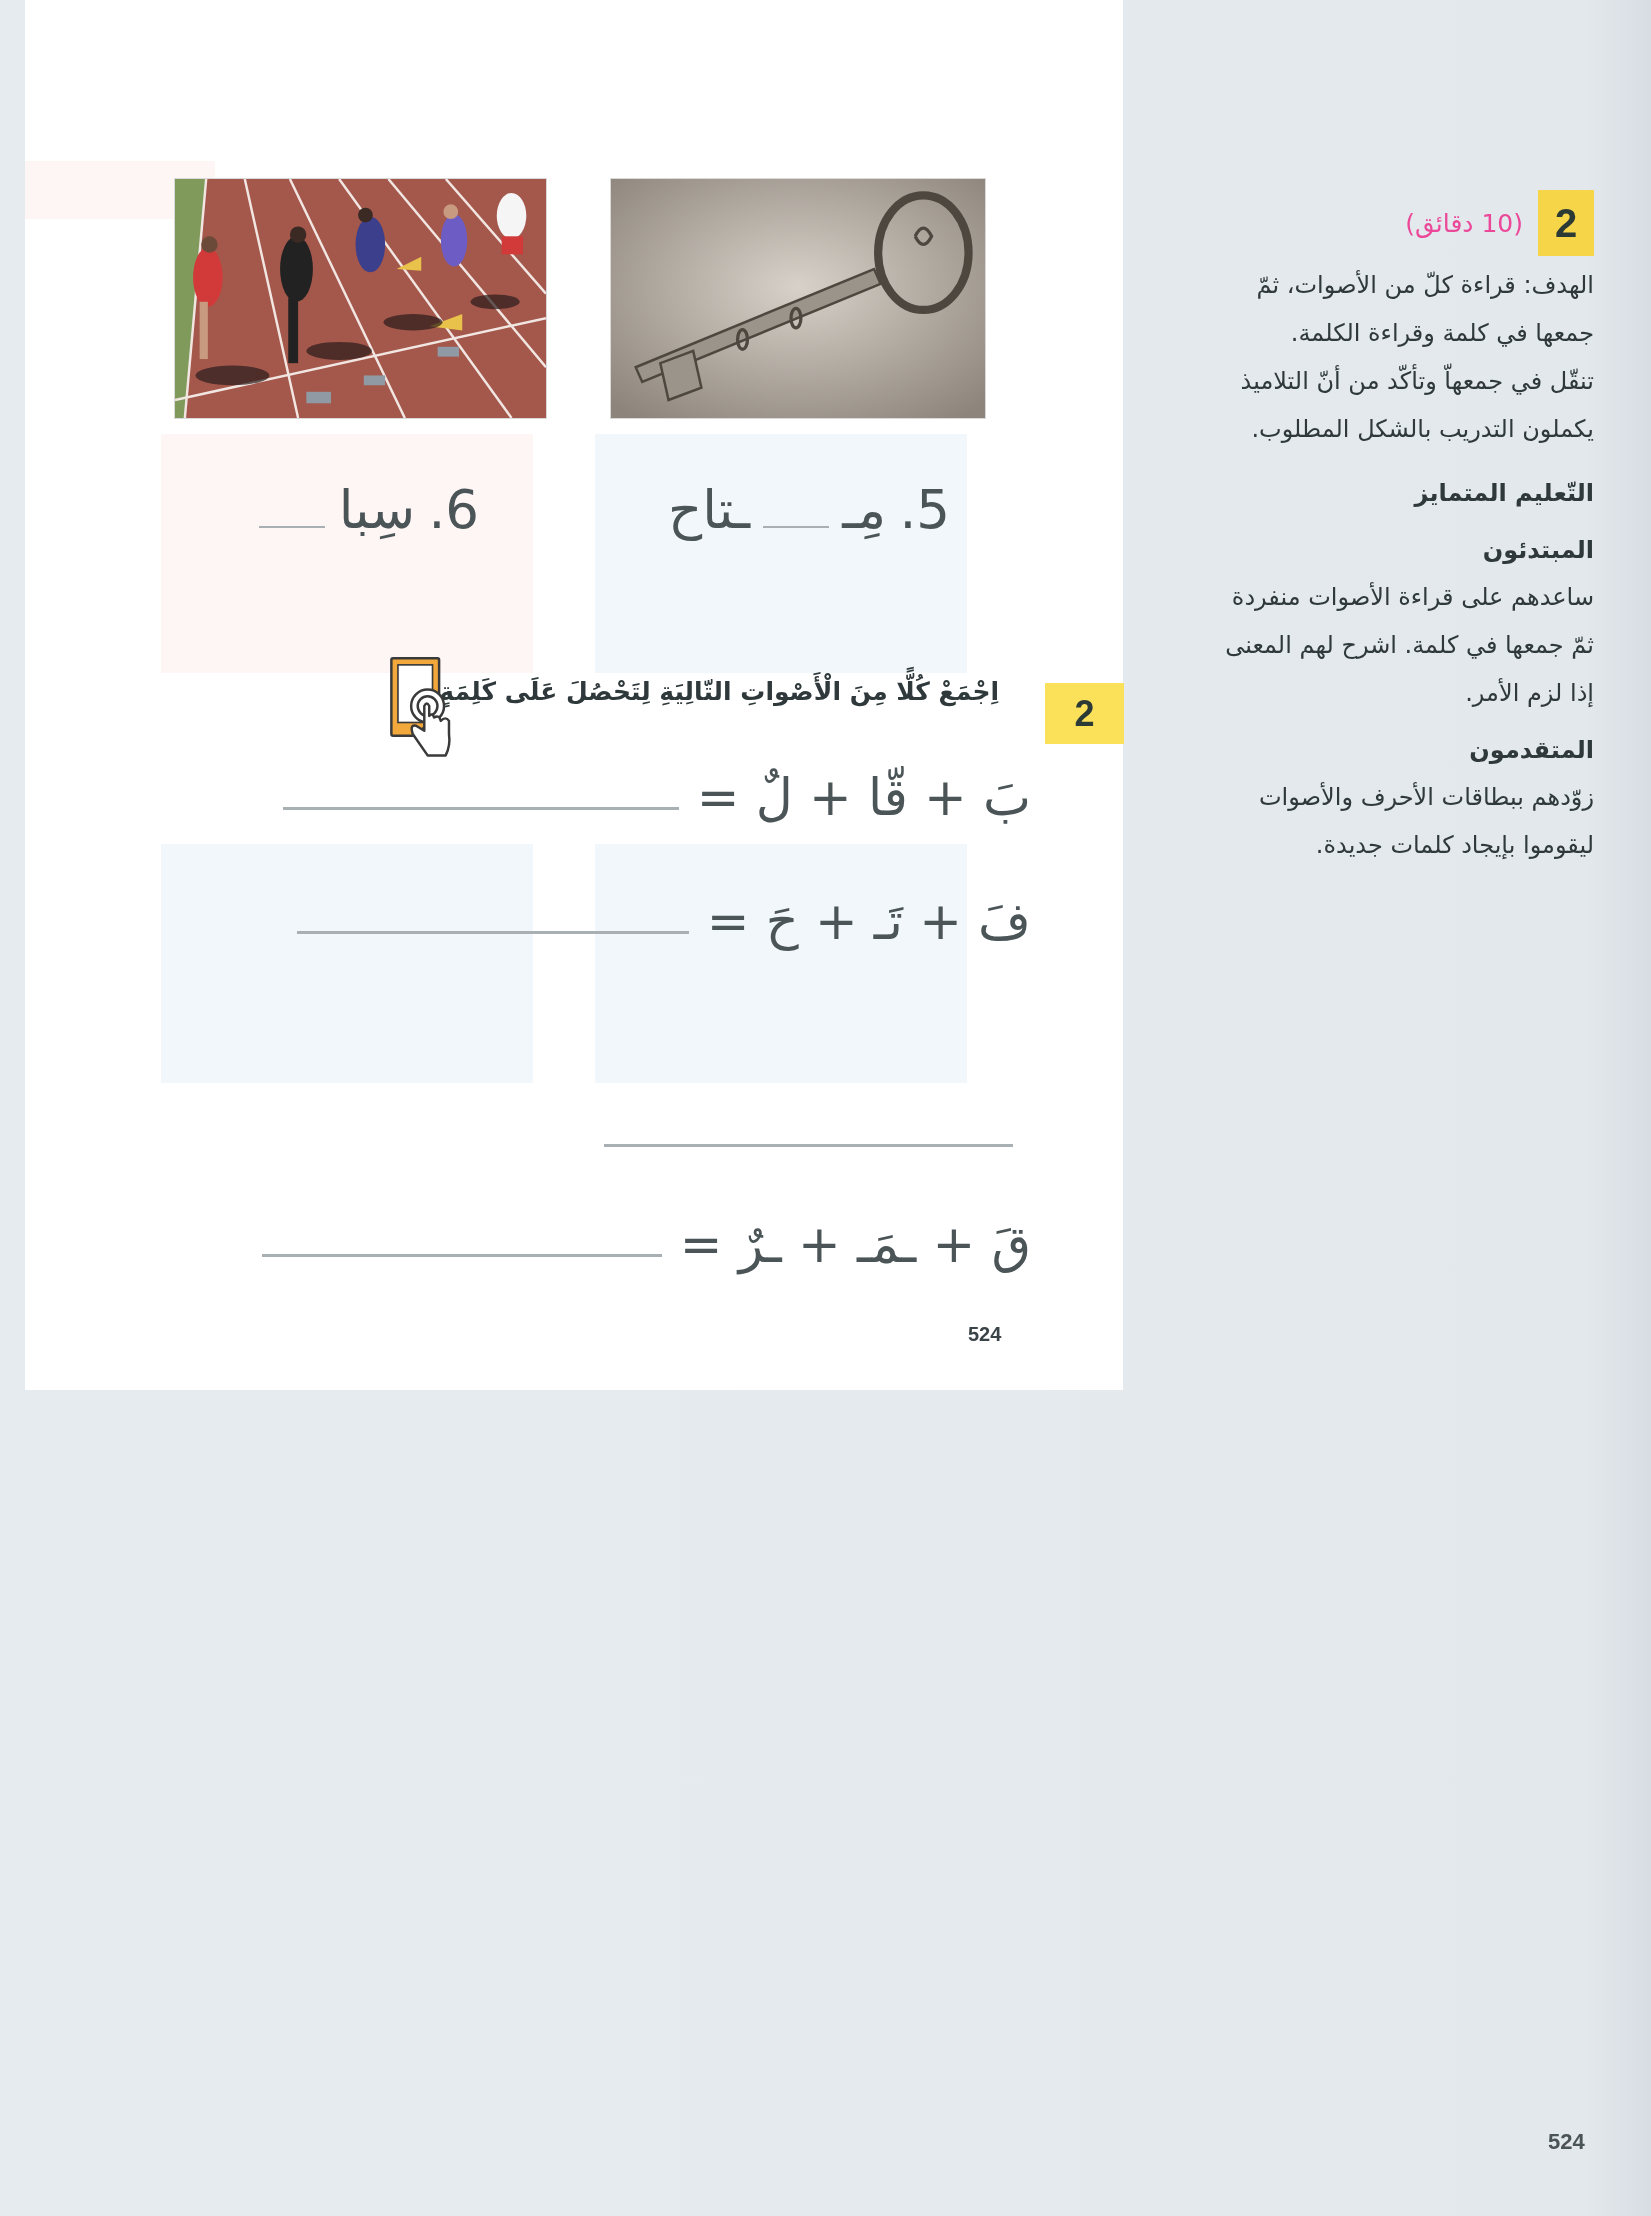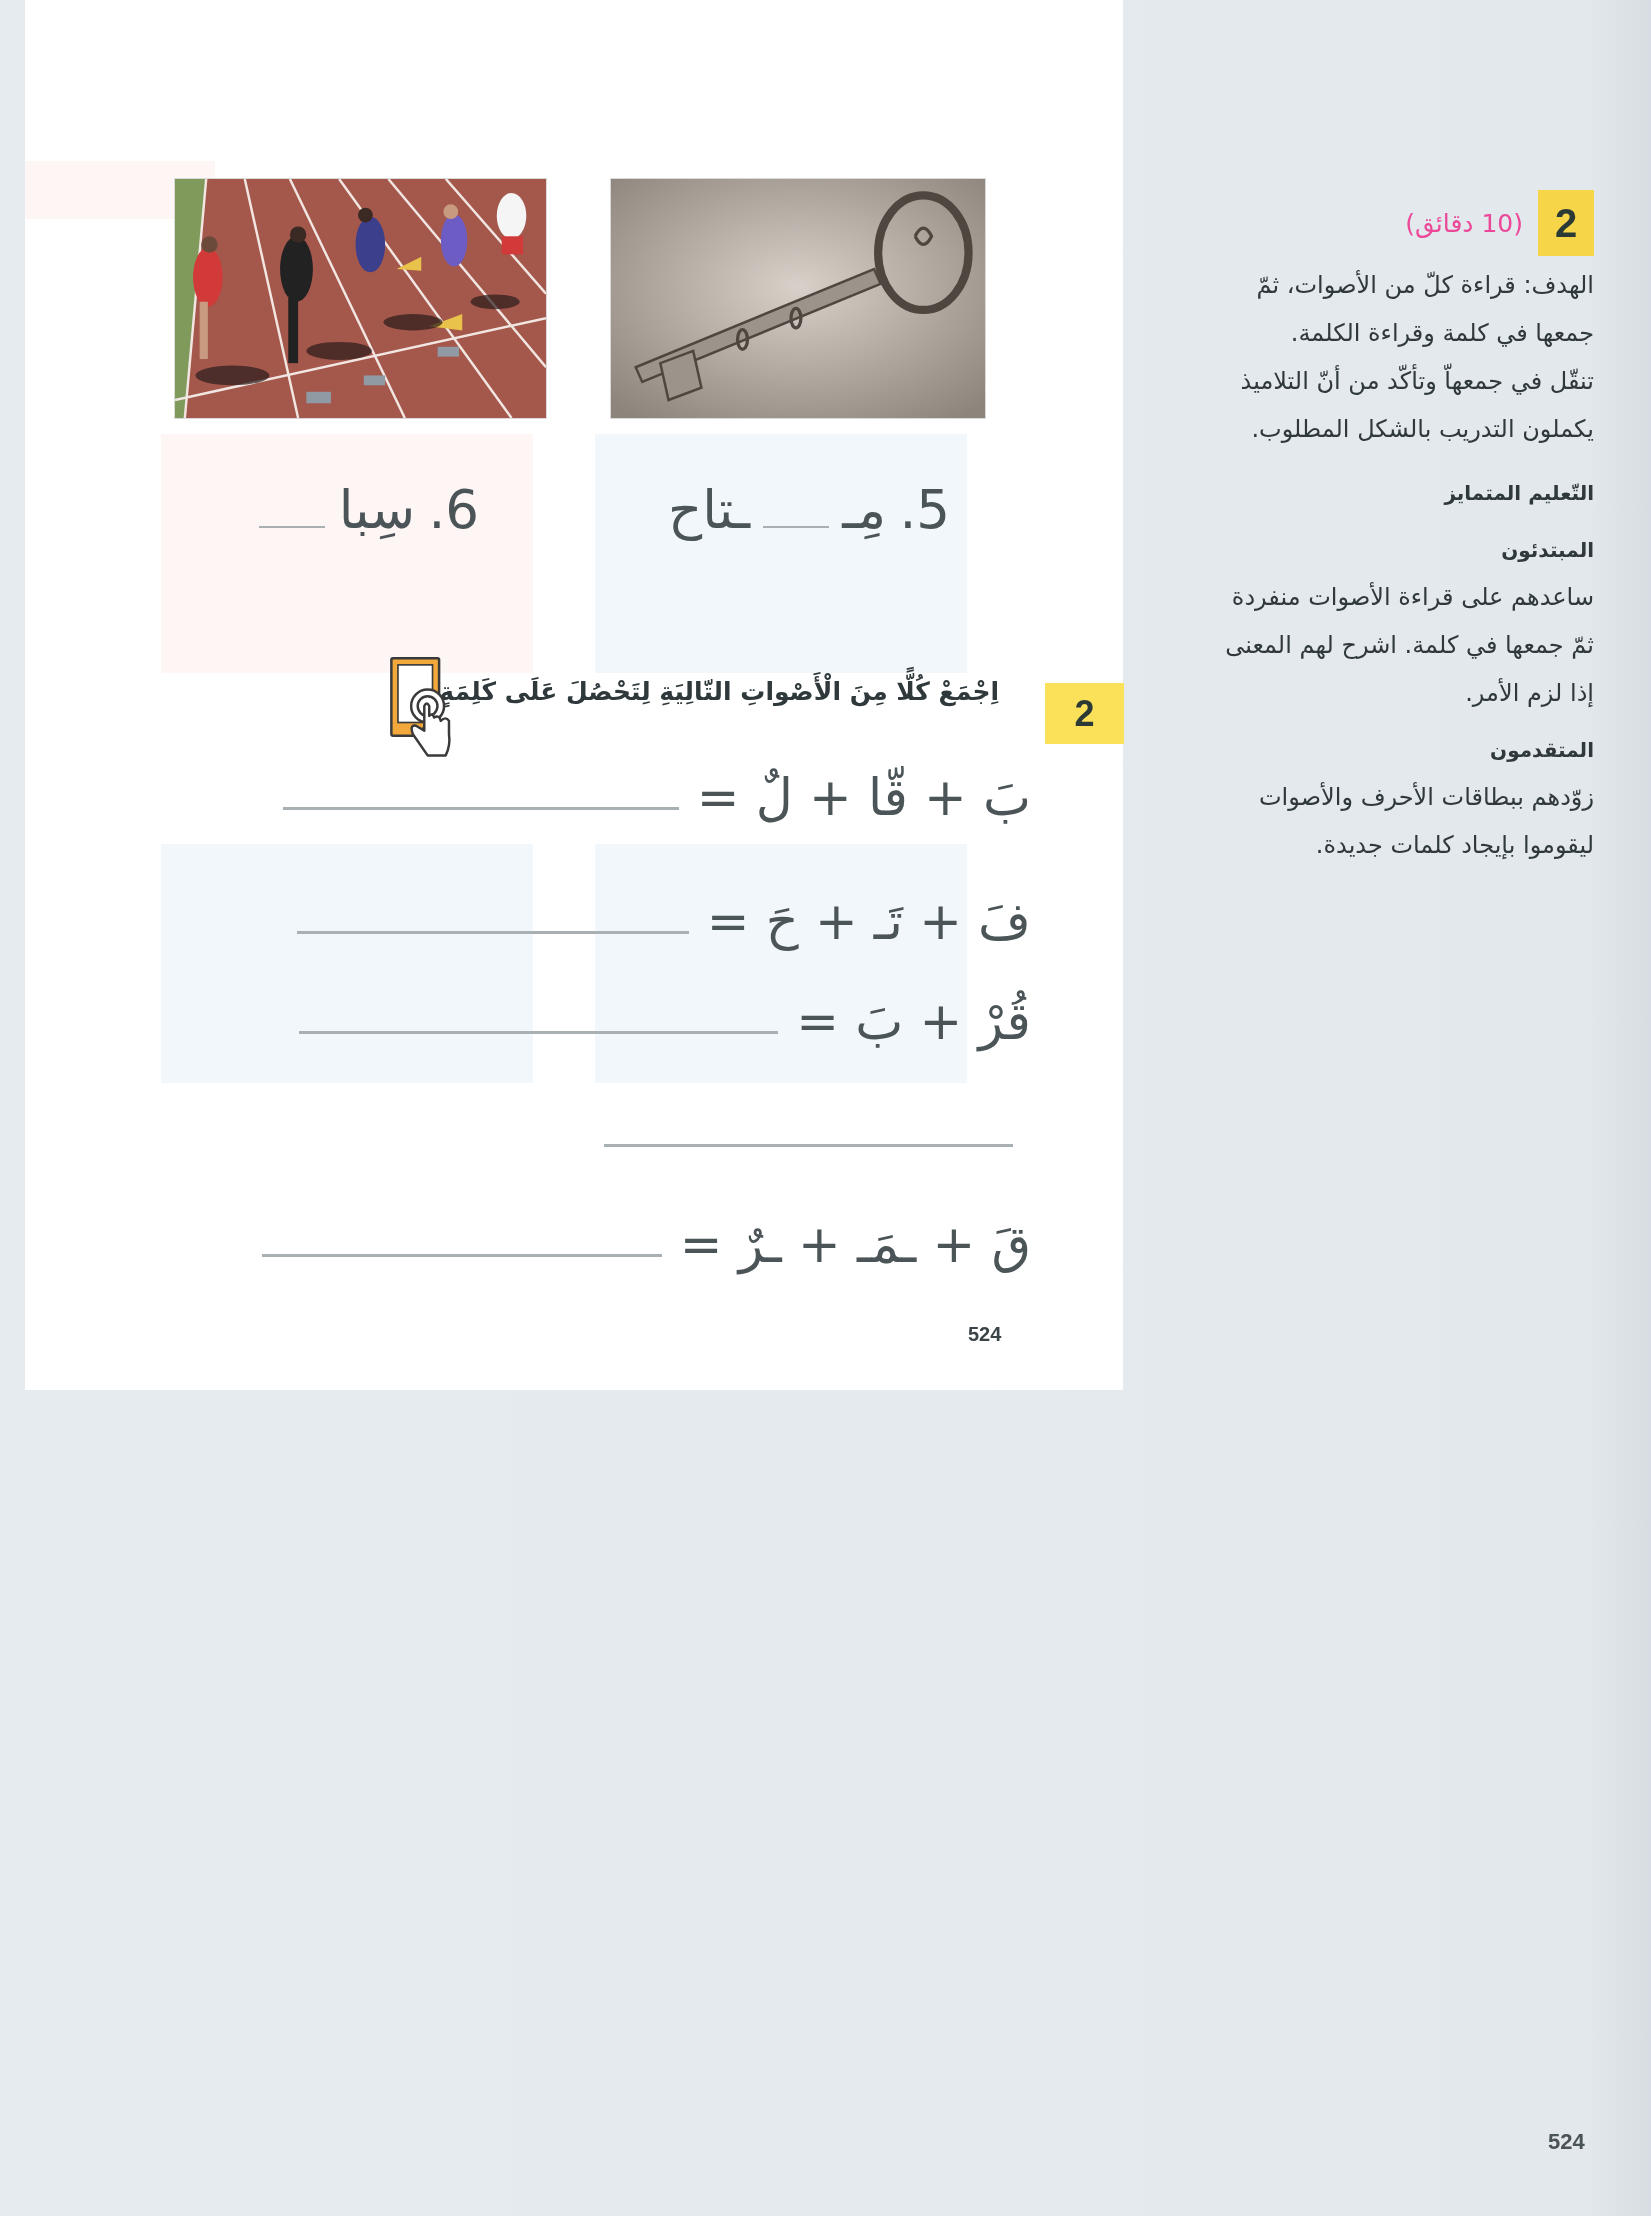--- a/index.html
+++ b/index.html
@@ -66,21 +66,21 @@
       font-family: "DejaVu Sans", sans-serif; color: #2f393c;
     }
     .notes-header { display: flex; align-items: center; gap: 15px; height: 66px; }
     .notes-badge {
       width: 56px; height: 66px; background: #f6d548;
       display: flex; align-items: center; justify-content: center;
       font-family: "Liberation Sans", sans-serif; font-weight: 700; font-size: 40px; color: #2c3a35;
     }
     .notes-time { font-size: 25px; color: #ec4899; }
     .notes p { font-size: 24px; line-height: 48px; }
-    .notes h3 { font-size: 20px; font-weight: 700; line-height: 45px; margin-top: 11.6px; }
+    .notes h3 { font-size: 24px; font-weight: 700; line-height: 45px; margin-top: 11.6px; }
     .notes .sec { margin-top: 5px; }
     .page-num-main {
       position: absolute; left: 1548px; top: 2129px; font-family: "Liberation Sans", sans-serif;
       font-weight: 700; font-size: 22px; color: #4a5356;
     }
   </style>
 </head>
 <body>
 
 <div class="inset">
@@ -184,24 +184,20 @@
   </div>
 
   <div class="eq-row" style="right:92px;top:760px;text-align:center;">
     <span class="eq-text">بَ + قّا + لٌ =</span>
     <span class="eq-line" style="width:396px;"></span>
   </div>
   <div class="eq-row" style="right:92px;top:872px;margin-top:12px;">
     <span class="eq-text">فَ + تَـ + حَ =</span>
     <span class="eq-line" style="width:392px;"></span>
   </div>
-  <div class="eq-row" style="right:92px;top:984px;">
-    <span class="eq-text">قُرْ + بَ =</span>
-    <span class="eq-line" style="width:479px;"></span>
-  </div>
   <div class="eq-row" style="right:92px;top:1097px;">
     <span class="eq-line" style="width:409px;"></span>
   </div>
   <div class="eq-row" style="right:92px;top:1207px;text-align:right;">
     <span class="eq-text">قَ + ـمَـ + ـرٌ =</span>
     <span class="eq-line" style="width:400px;"></span>
   </div>
 
   <div class="page-num-inset" style="left:943px;top:1323px;">524</div>
 </div>

